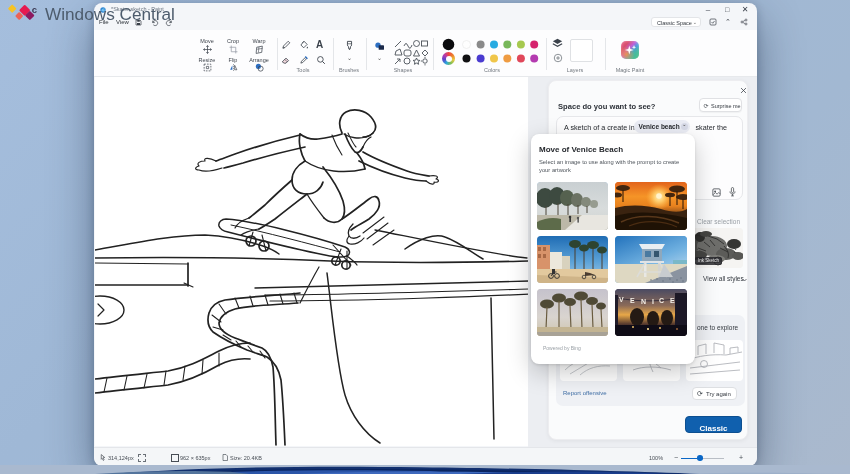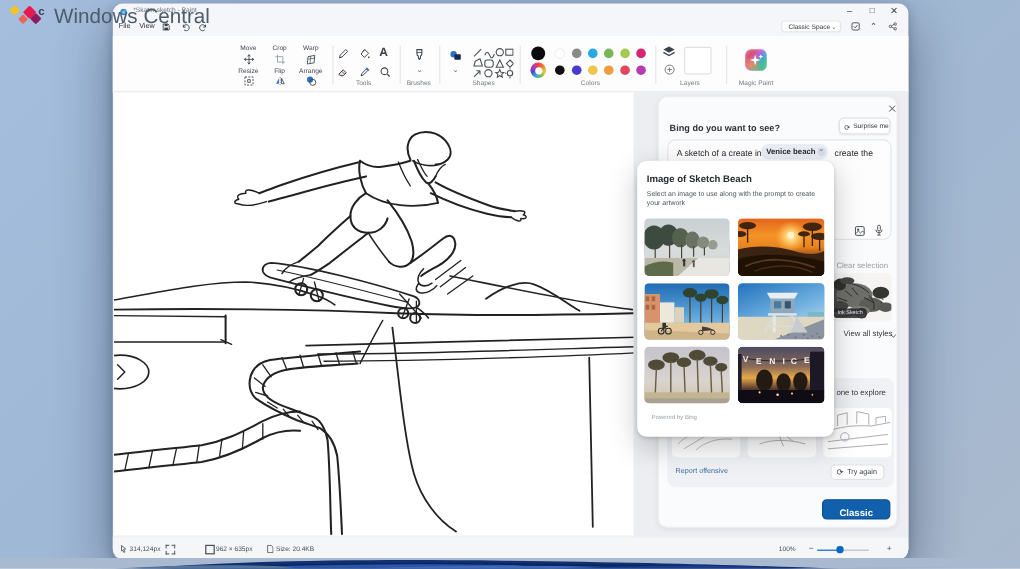--- a/index.html
+++ b/index.html
@@ -306,32 +306,32 @@
     <path d="M268 156 L289 140 M272 162 L293 146 M278 168 L299 153" stroke-width="1.1"></path>
    </g>
   </svg>
   </div>
   <div id="rightbg"></div>
   <div id="panel"></div>
 
   <svg class="abs" style="left:739.5px;top:86.5px" width="7" height="7" viewBox="0 0 10 10">
       <path d="M1.5 1.5L8.5 8.5M8.5 1.5L1.5 8.5" stroke="#3a4047" stroke-width="1.1"></path>
     </svg>
-  <div class="abs" style="left:558px;top:101.5px;font-size:7.6px;font-weight:bold;color:#2d3239;">Bing do you want to see?</div>
+  <div class="abs" style="left:558px;top:101.5px;font-size:7.6px;font-weight:bold;color:#2d3239;">Space do you want to see?</div>
   <div class="abs" style="left:699px;top:98px;width:43px;height:14px;background:#fff;border:1px solid #e0e1e4;border-radius:4px;box-sizing:border-box;box-shadow:0 1px 1px rgba(0,0,0,.04);white-space:nowrap;">
     <span style="position:absolute;left:3.5px;top:3.2px;font-size:6px;color:#3a4047;">⟳</span>
     <span style="position:absolute;left:11px;top:4px;font-size:5.5px;color:#33383f;">Surprise me</span>
   </div>
   <div class="abs" style="left:556px;top:116px;width:187px;height:84px;background:#fdfdfe;border:1px solid #e6e7ea;border-radius:7px;box-sizing:border-box;"></div>
   <div class="abs" style="left:564px;top:122.5px;font-size:7.2px;color:#26292e;white-space:nowrap;">A sketch of a create in</div>
   <div class="abs" style="left:634px;top:120px;width:56px;height:12.5px;background:#ebedf5;border-radius:7px;"></div>
   <div class="abs" style="left:638.5px;top:123.2px;font-size:6.5px;font-weight:bold;color:#26292e;white-space:nowrap;">Venice beach</div>
   <div class="abs" style="left:680.5px;top:122.5px;width:7.5px;height:7.5px;border-radius:50%;background:#d8dbe8;"></div>
   <div class="abs" style="left:682px;top:120.5px;font-size:5.5px;color:#555;">⌄</div>
-  <div class="abs" style="left:695.5px;top:122.5px;font-size:7.2px;color:#26292e;white-space:nowrap;">create the</div>
+  <div class="abs" style="left:695.5px;top:122.5px;font-size:7.2px;color:#26292e;white-space:nowrap;">skater the</div>
   <div class="abs" style="left:564px;top:133.5px;font-size:7.5px;font-weight:bold;color:#26292e;">sunset</div>
   <svg class="abs" style="left:712px;top:188px" width="9" height="9" viewBox="0 0 16 16">
       <rect x="1.5" y="1.5" width="13" height="13" rx="2" fill="none" stroke="#44494f" stroke-width="1.4"></rect>
       <circle cx="5.5" cy="6" r="1.6" fill="#44494f"></circle>
       <path d="M2 12l4-4 3 3 3-3 2.5 2.5" stroke="#44494f" stroke-width="1.3" fill="none"></path>
     </svg>
   <svg class="abs" style="left:728px;top:187px" width="9" height="10" viewBox="0 0 16 18">
       <rect x="6" y="1" width="4" height="9" rx="2" fill="none" stroke="#44494f" stroke-width="1.4"></rect>
       <path d="M3.5 8c0 3 2 4.5 4.5 4.5s4.5-1.5 4.5-4.5M8 12.5V16M5.5 16h5" fill="none" stroke="#44494f" stroke-width="1.4"></path>
     </svg>
@@ -422,21 +422,21 @@
   <div class="abs" style="left:230px;top:454.5px;font-size:5.5px;color:#474d55;">Size: 20.4KB</div>
 
   <div class="abs" style="left:649px;top:455px;font-size:5.5px;color:#474d55;">100%</div>
   <div class="abs" style="left:674px;top:454px;font-size:7px;color:#474d55;">−</div>
   <div class="abs" style="left:681px;top:457.5px;width:19px;height:1.5px;background:#0a67c6;"></div>
   <div class="abs" style="left:700px;top:457.5px;width:24px;height:1.5px;background:#b9bec5;"></div>
   <div class="abs" style="left:697px;top:455px;width:5.5px;height:5.5px;border-radius:50%;background:#0a67c6;"></div>
   <div class="abs" style="left:739px;top:454px;font-size:7px;color:#474d55;">+</div>
   <div id="popup"></div>
 
-  <div class="abs" style="left:539px;top:145px;font-size:8px;font-weight:bold;color:#26292e;">Image of Sketch Beach</div>
+  <div class="abs" style="left:539px;top:145px;font-size:8px;font-weight:bold;color:#26292e;">Move of Venice Beach</div>
   <div class="abs" style="left:539px;top:159px;width:150px;font-size:5.8px;line-height:7.5px;color:#4e545b;">Select an image to use along with the prompt to create your artwork</div>
   <div class="abs" style="left:543px;top:345px;font-size:5px;color:#9aa0a6;">Powered by Bing</div>
   <div id="ph1" class="ph abs" style="left:537px;top:182px;width:71px;height:48px;">
     <svg width="71" height="48" viewBox="0 0 71 48">
       <defs>
           <linearGradient id="sk1" x1="0" y1="0" x2="0" y2="1">
             <stop offset="0" stop-color="#c9cfd2"></stop>
             <stop offset=".55" stop-color="#d8dcdc"></stop>
             <stop offset="1" stop-color="#cfd2d0"></stop>
           </linearGradient>

